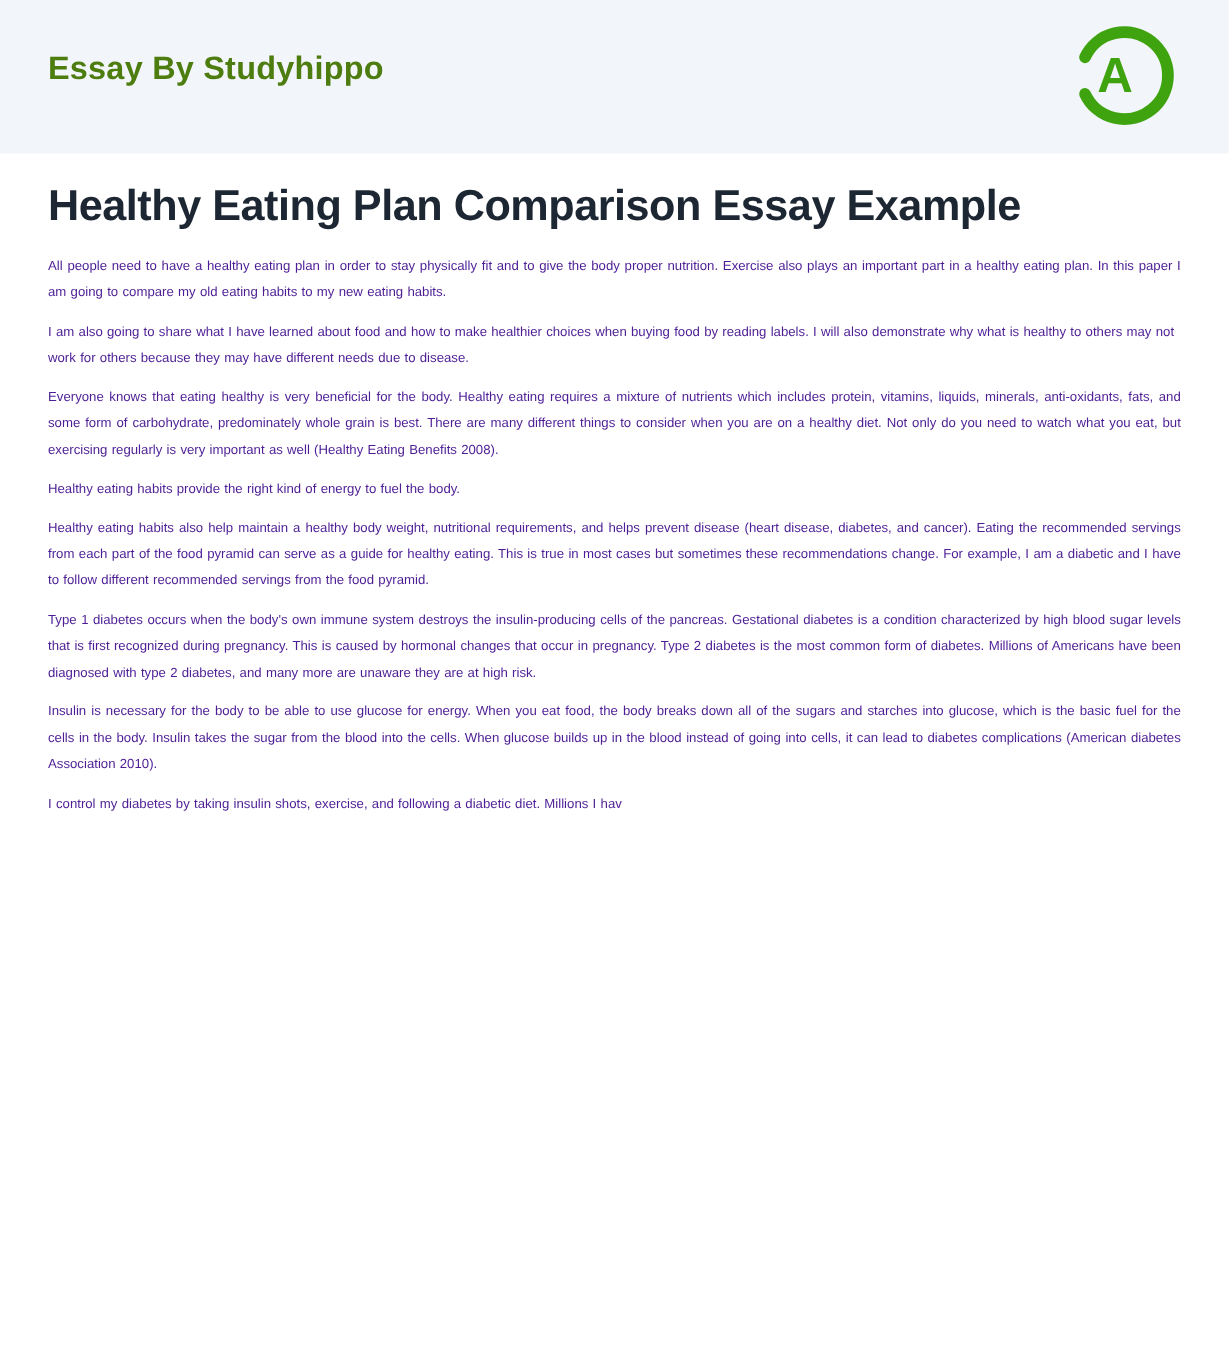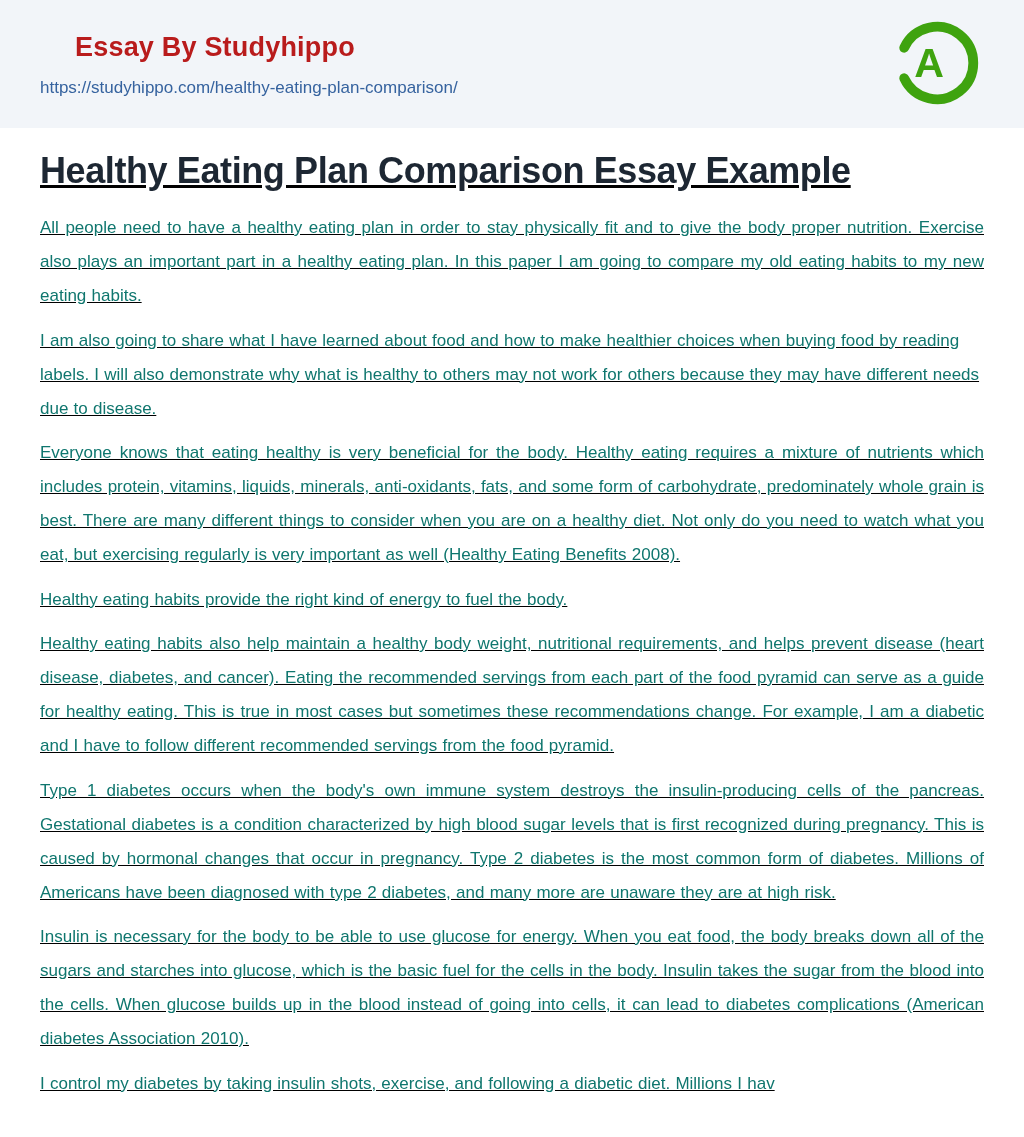--- a/index.html
+++ b/index.html
@@ -13,60 +13,58 @@
   .page-header {
     background: #f2f5f9;
     padding: 20px 40px 22px 40px;
     height: 128px;
     display: flex;
     align-items: center;
     justify-content: space-between;
   }
   .header-left { padding-top: 4px; }
   .site-label {
-    color: #b91c1c;
+    color: #4d7c0f;
     font-size: 27px;
     font-weight: 700;
     letter-spacing: 0.2px;
     margin-bottom: 15px;
-    margin-left: 35px;
   }
   .site-url {
     color: #36639f;
     font-size: 17px;
     font-weight: 400;
     text-decoration: none;
     display: inline-block;
   }
   .logo { width: 94px; height: 94px; flex: 0 0 auto; }
-  .page-main { padding: 22px 40px 0 40px; text-decoration: underline; }
+  .page-main { padding: 22px 40px 0 40px; }
   .essay-title {
     color: #1d2733;
     font-size: 36px;
     font-weight: 700;
     letter-spacing: -0.4px;
     margin: 0 0 19px 0;
   }
   .essay-body p {
-    color: #0f766e;
-    font-size: 17px;
-    line-height: 34px;
+    color: #4c1d95;
+    font-size: 11px;
+    line-height: 22px;
     margin: 0 0 10.5px 0;
     text-align: left;
     word-spacing: 0.5px;
   }
   .essay-body p.justify { text-align: justify; }
 </style>
 </head>
 <body>
 
 <header class="page-header">
   <div class="header-left">
     <div class="site-label">Essay By Studyhippo</div>
-    <a class="site-url" href="#">https://studyhippo.com/healthy-eating-plan-comparison/</a>
   </div>
   <div class="logo">
     <svg viewBox="0 0 96 96" width="94" height="94" aria-hidden="true">
       <path d="M 14.5 63.6 A 37 37 0 1 0 14.5 32.4" fill="none" stroke="#3fa30f" stroke-width="10" stroke-linecap="round"></path>
       <text x="40" y="62" text-anchor="middle" font-family="Liberation Sans, sans-serif" font-size="42" font-weight="600" fill="#3fa30f">A</text>
     </svg>
   </div>
 </header>
 
 <main class="page-main">

